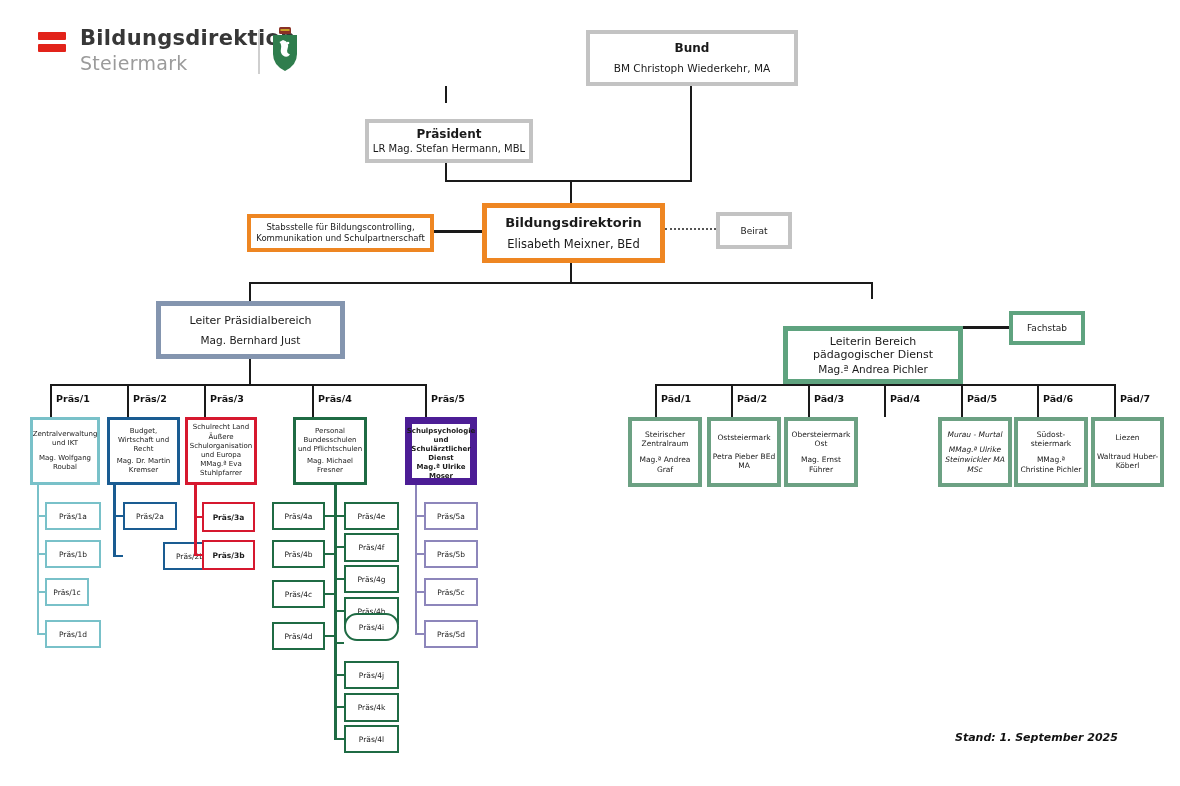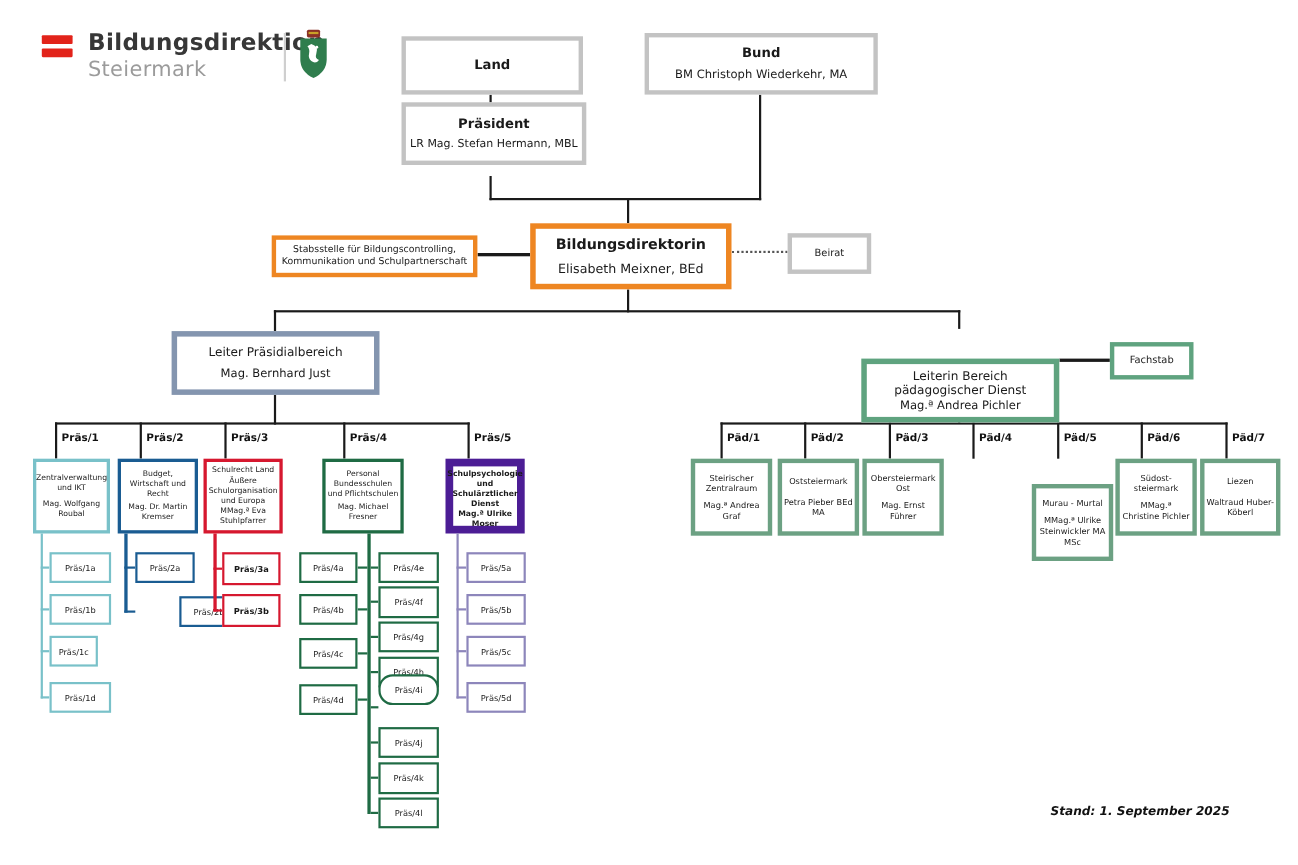--- a/index.html
+++ b/index.html
@@ -111,30 +111,27 @@
   <div class="ln" style="left:731px;top:384px;width:2px;height:33px;"></div>
   <div class="ln" style="left:808px;top:384px;width:2px;height:33px;"></div>
   <div class="ln" style="left:884px;top:384px;width:2px;height:33px;"></div>
   <div class="ln" style="left:961px;top:384px;width:2px;height:33px;"></div>
   <div class="ln" style="left:1037px;top:384px;width:2px;height:33px;"></div>
   <div class="ln" style="left:1114px;top:384px;width:2px;height:33px;"></div>
   <div class="ln" style="left:434px;top:230px;width:48px;height:3px;"></div>
   <div class="ln" style="left:963px;top:326px;width:46px;height:3px;"></div>
   <div class="dotln" style="left:665px;top:228px;width:51px;"></div>
 
-  <div class="node b-gray" style="left:365px;top:33px;width:165px;height:53px;">
-    <div class="t big-t">Land</div>
-  </div>
 
   <div class="node b-gray" style="left:586px;top:30px;width:212px;height:56px;">
     <div class="t big-t">Bund</div>
     <div class="n big-n">BM Christoph Wiederkehr, MA</div>
   </div>
 
-  <div class="node b-gray" style="left:365px;top:93px;width:168px;height:57px;">
+  <div class="node b-gray" style="left:365px;top:119px;width:168px;height:44px;">
     <div class="t big-t">Präsident</div>
     <div class="n" style="font-size:10px;">LR Mag. Stefan Hermann, MBL</div>
   </div>
 
   <div class="node b-orange" style="left:247px;top:214px;width:187px;height:38px;">
     <div class="stab-txt">Stabsstelle für Bildungscontrolling, Kommunikation und Schulpartnerschaft</div>
   </div>
 
   <div class="node b-orange5" style="left:482px;top:203px;width:183px;height:60px;">
     <div class="t bd-t">Bildungsdirektorin</div>
@@ -257,21 +254,21 @@
     <div>Mag.ª Andrea Graf</div>
   </div>
   <div class="dept bd-paed" style="left:707px;top:417px;width:74px;height:70px;font-size:7.5px;">
     <div>Oststeiermark</div>
     <div>Petra Pieber BEd MA</div>
   </div>
   <div class="dept bd-paed" style="left:784px;top:417px;width:74px;height:70px;font-size:7.5px;">
     <div>Obersteiermark Ost</div>
     <div>Mag. Ernst Führer</div>
   </div>
-  <div class="dept bd-paed" style="left:938px;top:440px;width:74px;height:70px;font-size:7.5px;">
+  <div class="dept bd-paed" style="left:938px;top:417px;width:74px;height:70px;font-size:7.5px;font-style:italic;">
     <div>Murau - Murtal</div>
     <div>MMag.ª Ulrike Steinwickler MA MSc</div>
   </div>
   <div class="dept bd-paed" style="left:1014px;top:417px;width:74px;height:70px;font-size:7.5px;">
     <div>Südost-steiermark</div>
     <div>MMag.ª Christine Pichler</div>
   </div>
   <div class="dept bd-paed" style="left:1091px;top:417px;width:73px;height:70px;font-size:7.5px;">
     <div>Liezen</div>
     <div>Waltraud Huber-Köberl</div>

